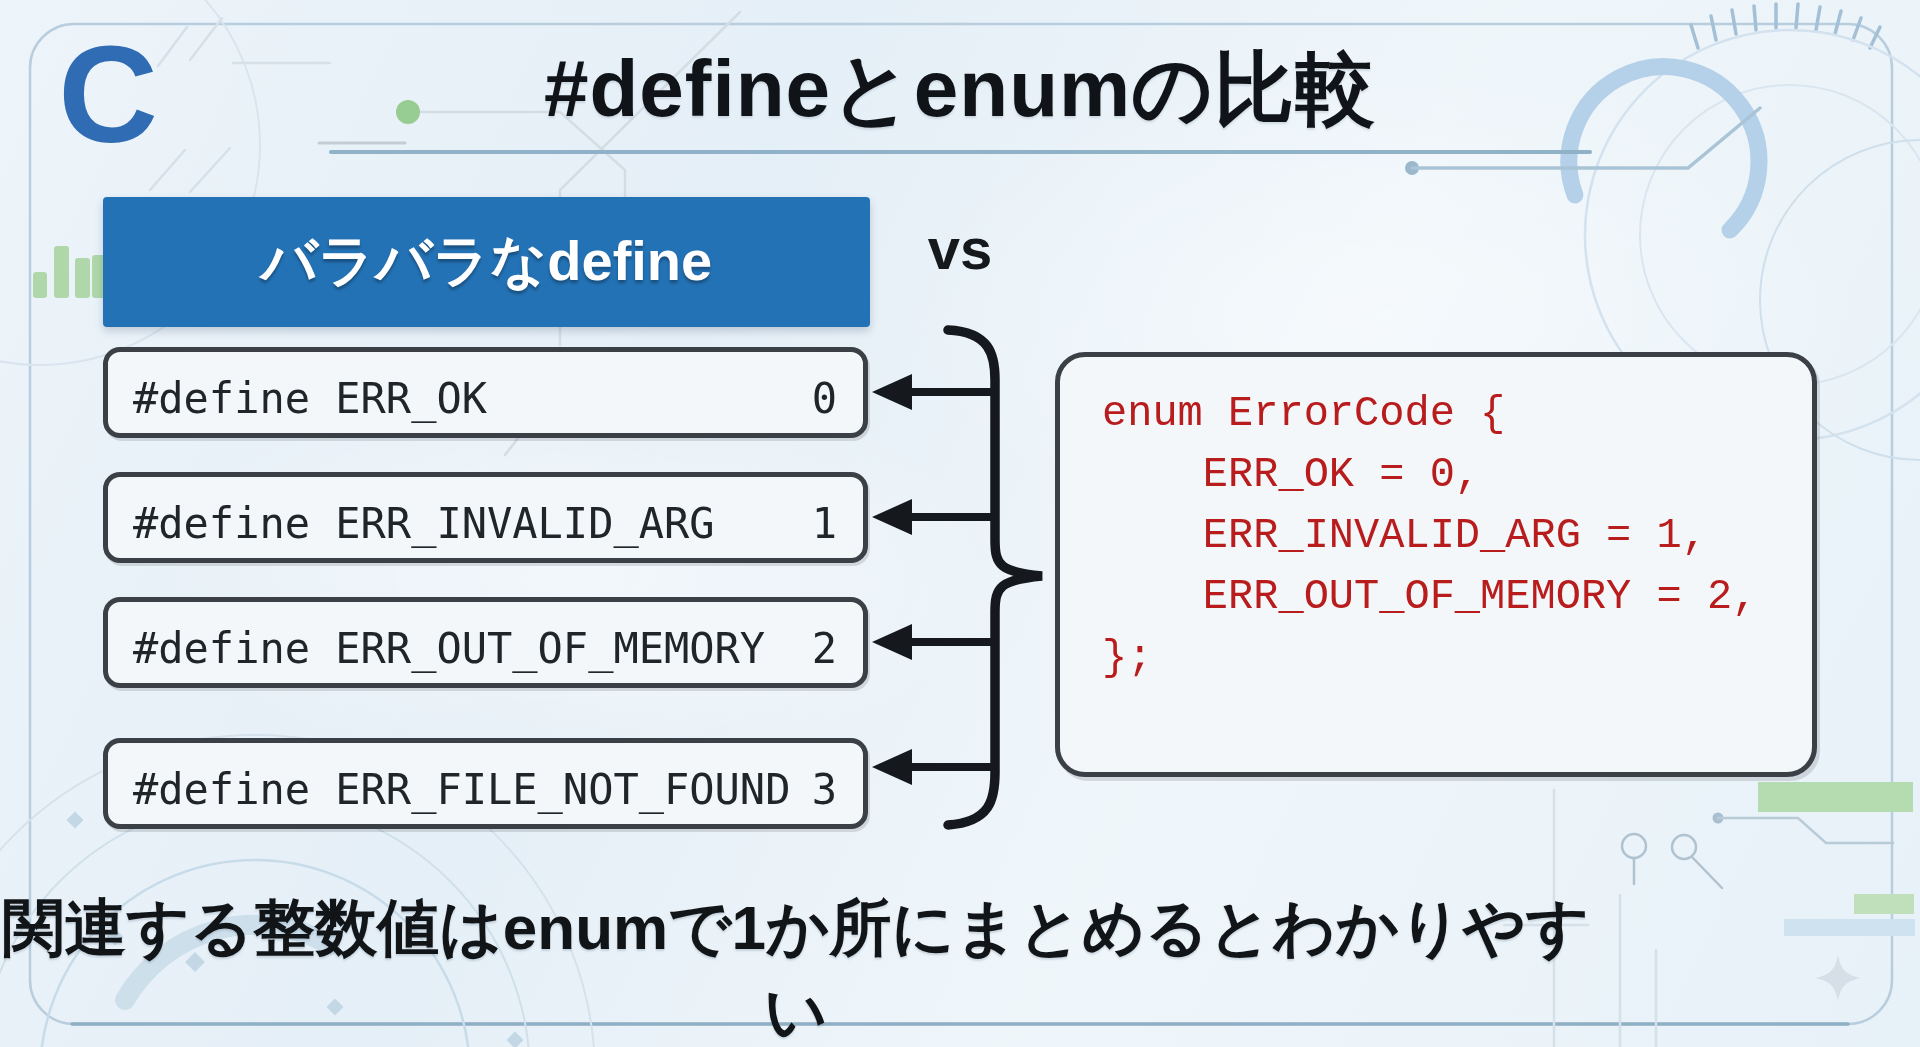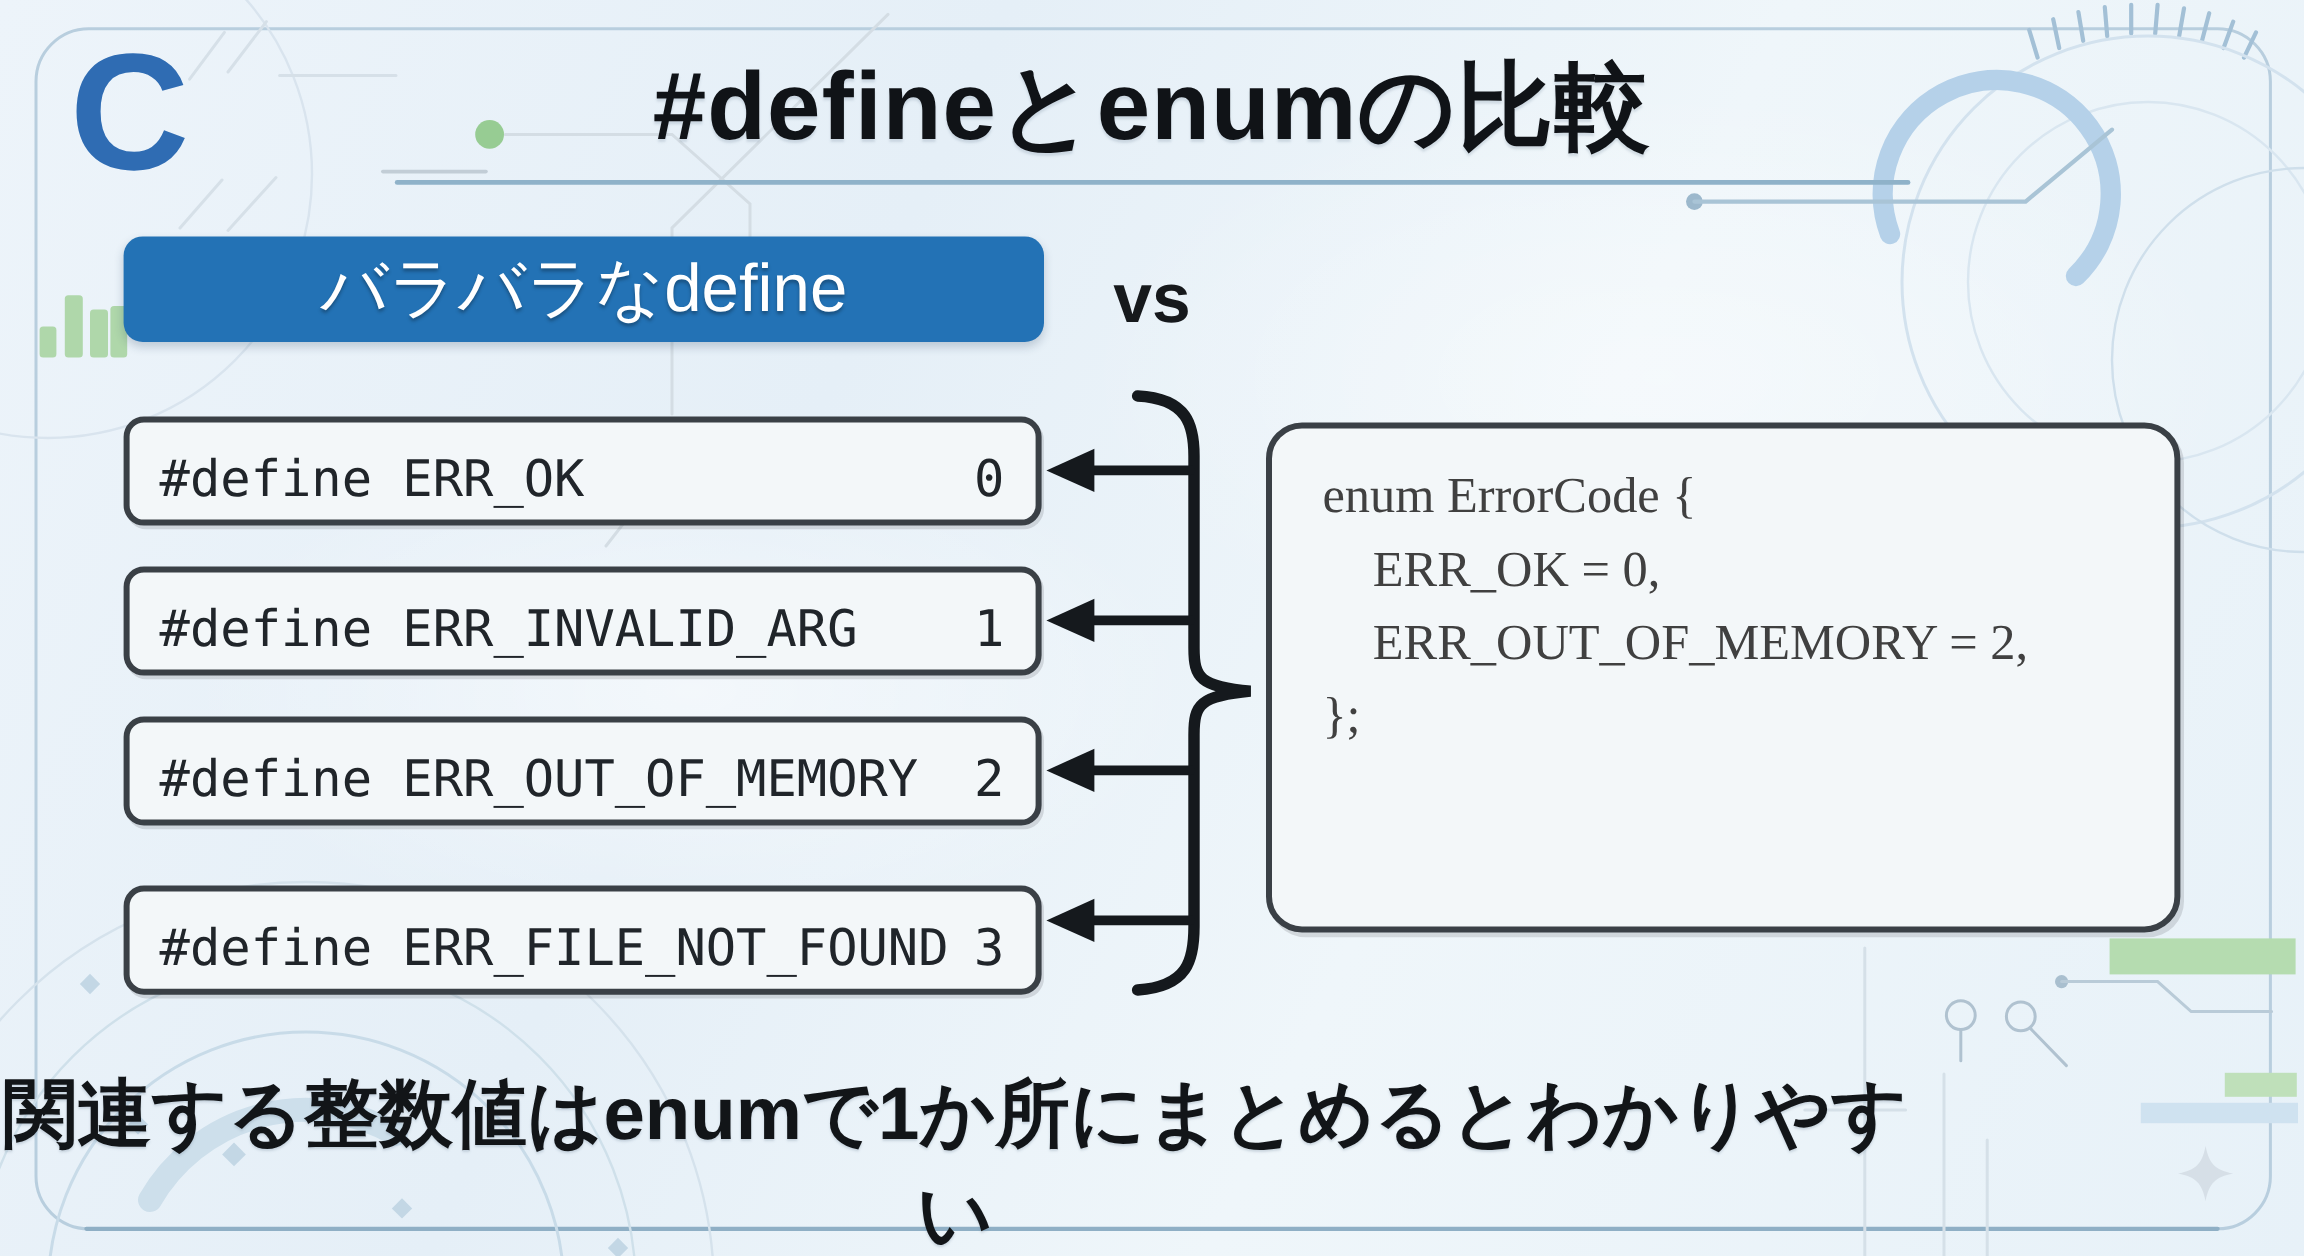--- a/index.html
+++ b/index.html
@@ -12,37 +12,37 @@
          linear-gradient(115deg,#edf4fa 0%,#e5eff7 35%,#eff6fa 62%,#e7f1f8 100%);}
   #decor{position:absolute;left:0;top:0;width:1920px;height:1047px;pointer-events:none;}
   .abs{position:absolute;}
 
   #logo-c{left:52px;top:30px;width:112px;height:128px;display:flex;align-items:center;justify-content:center;
           font-size:138px;font-weight:700;color:#2f6cb3;}
   #title{left:0;top:36px;width:1920px;text-align:center;font-size:80px;font-weight:800;color:#101317;
          letter-spacing:1px;text-shadow:0 2px 2px rgba(120,140,160,.25);}
   #title-underline{left:329px;top:150px;width:1263px;height:4px;background:#8fb2c9;border-radius:2px;}
 
-  .banner{top:197px;width:767px;height:88px;border-radius:16px;display:flex;align-items:center;justify-content:center;
-          font-size:56px;font-weight:400;color:#ffffff;text-shadow:0 3px 3px rgba(0,0,0,.30);
+  .banner{top:197px;width:767px;height:130px;border-radius:4px;display:flex;align-items:center;justify-content:center;
+          font-size:56px;font-weight:700;color:#ffffff;text-shadow:0 3px 3px rgba(0,0,0,.30);
           box-shadow:0 4px 8px rgba(30,60,90,.22);}
   #banner-define{left:103px;background:#2372b5;}
   #banner-enum{left:1050px;background:#219a4c;}
   #vs{left:872px;top:206px;width:176px;height:84px;display:flex;align-items:center;justify-content:center;
       font-size:58px;font-weight:800;color:#16191c;}
 
   .define-row{left:103px;width:765px;height:91px;background:#f3f7f9;border:5px solid #3a4046;border-radius:17px;
       box-sizing:border-box;display:flex;align-items:center;justify-content:space-between;
       padding:11px 26px 0 25px;box-shadow:2px 3px 0 rgba(44,50,56,.15);
       font-family:"DejaVu Sans Mono","Liberation Mono",monospace;font-size:42px;color:#20252a;}
   .define-row .code{white-space:pre;}
   #enum-box{left:1055px;top:352px;width:762px;height:425px;background:#f3f7f9;border:5px solid #3a4046;
       border-radius:30px;box-sizing:border-box;padding:27px 0 0 42px;
       box-shadow:3px 4px 0 rgba(44,50,56,.15);}
-  #enum-box .cline{font-family:Liberation Serif, serif;font-size:42px;color:#404040;
+  #enum-box .cline{font-family:Liberation Mono, monospace;font-size:42px;color:#b91c1c;
       line-height:61px;white-space:pre;}
 
   #caption{left:0;top:886px;width:1592px;text-align:center;font-size:62px;font-weight:800;color:#121518;
       text-shadow:0 2px 2px rgba(120,140,160,.3);}
 </style>
 </head>
 <body>
 
 <div id="stage">
 
@@ -138,18 +138,19 @@
     <span class="val">2</span>
   </div>
   <div class="abs define-row" style="top:738px">
     <span class="code">#define ERR_FILE_NOT_FOUND</span>
     <span class="val">3</span>
   </div>
 
   <div class="abs" id="enum-box">
     <div class="cline">enum ErrorCode {</div>
     <div class="cline">    ERR_OK = 0,</div>
+    <div class="cline">    ERR_INVALID_ARG = 1,</div>
     <div class="cline">    ERR_OUT_OF_MEMORY = 2,</div>
     <div class="cline">};</div>
   </div>
 
   <div class="abs" id="caption">関連する整数値はenumで1か所にまとめるとわかりやすい</div>
 </div>
 
 </body></html>

